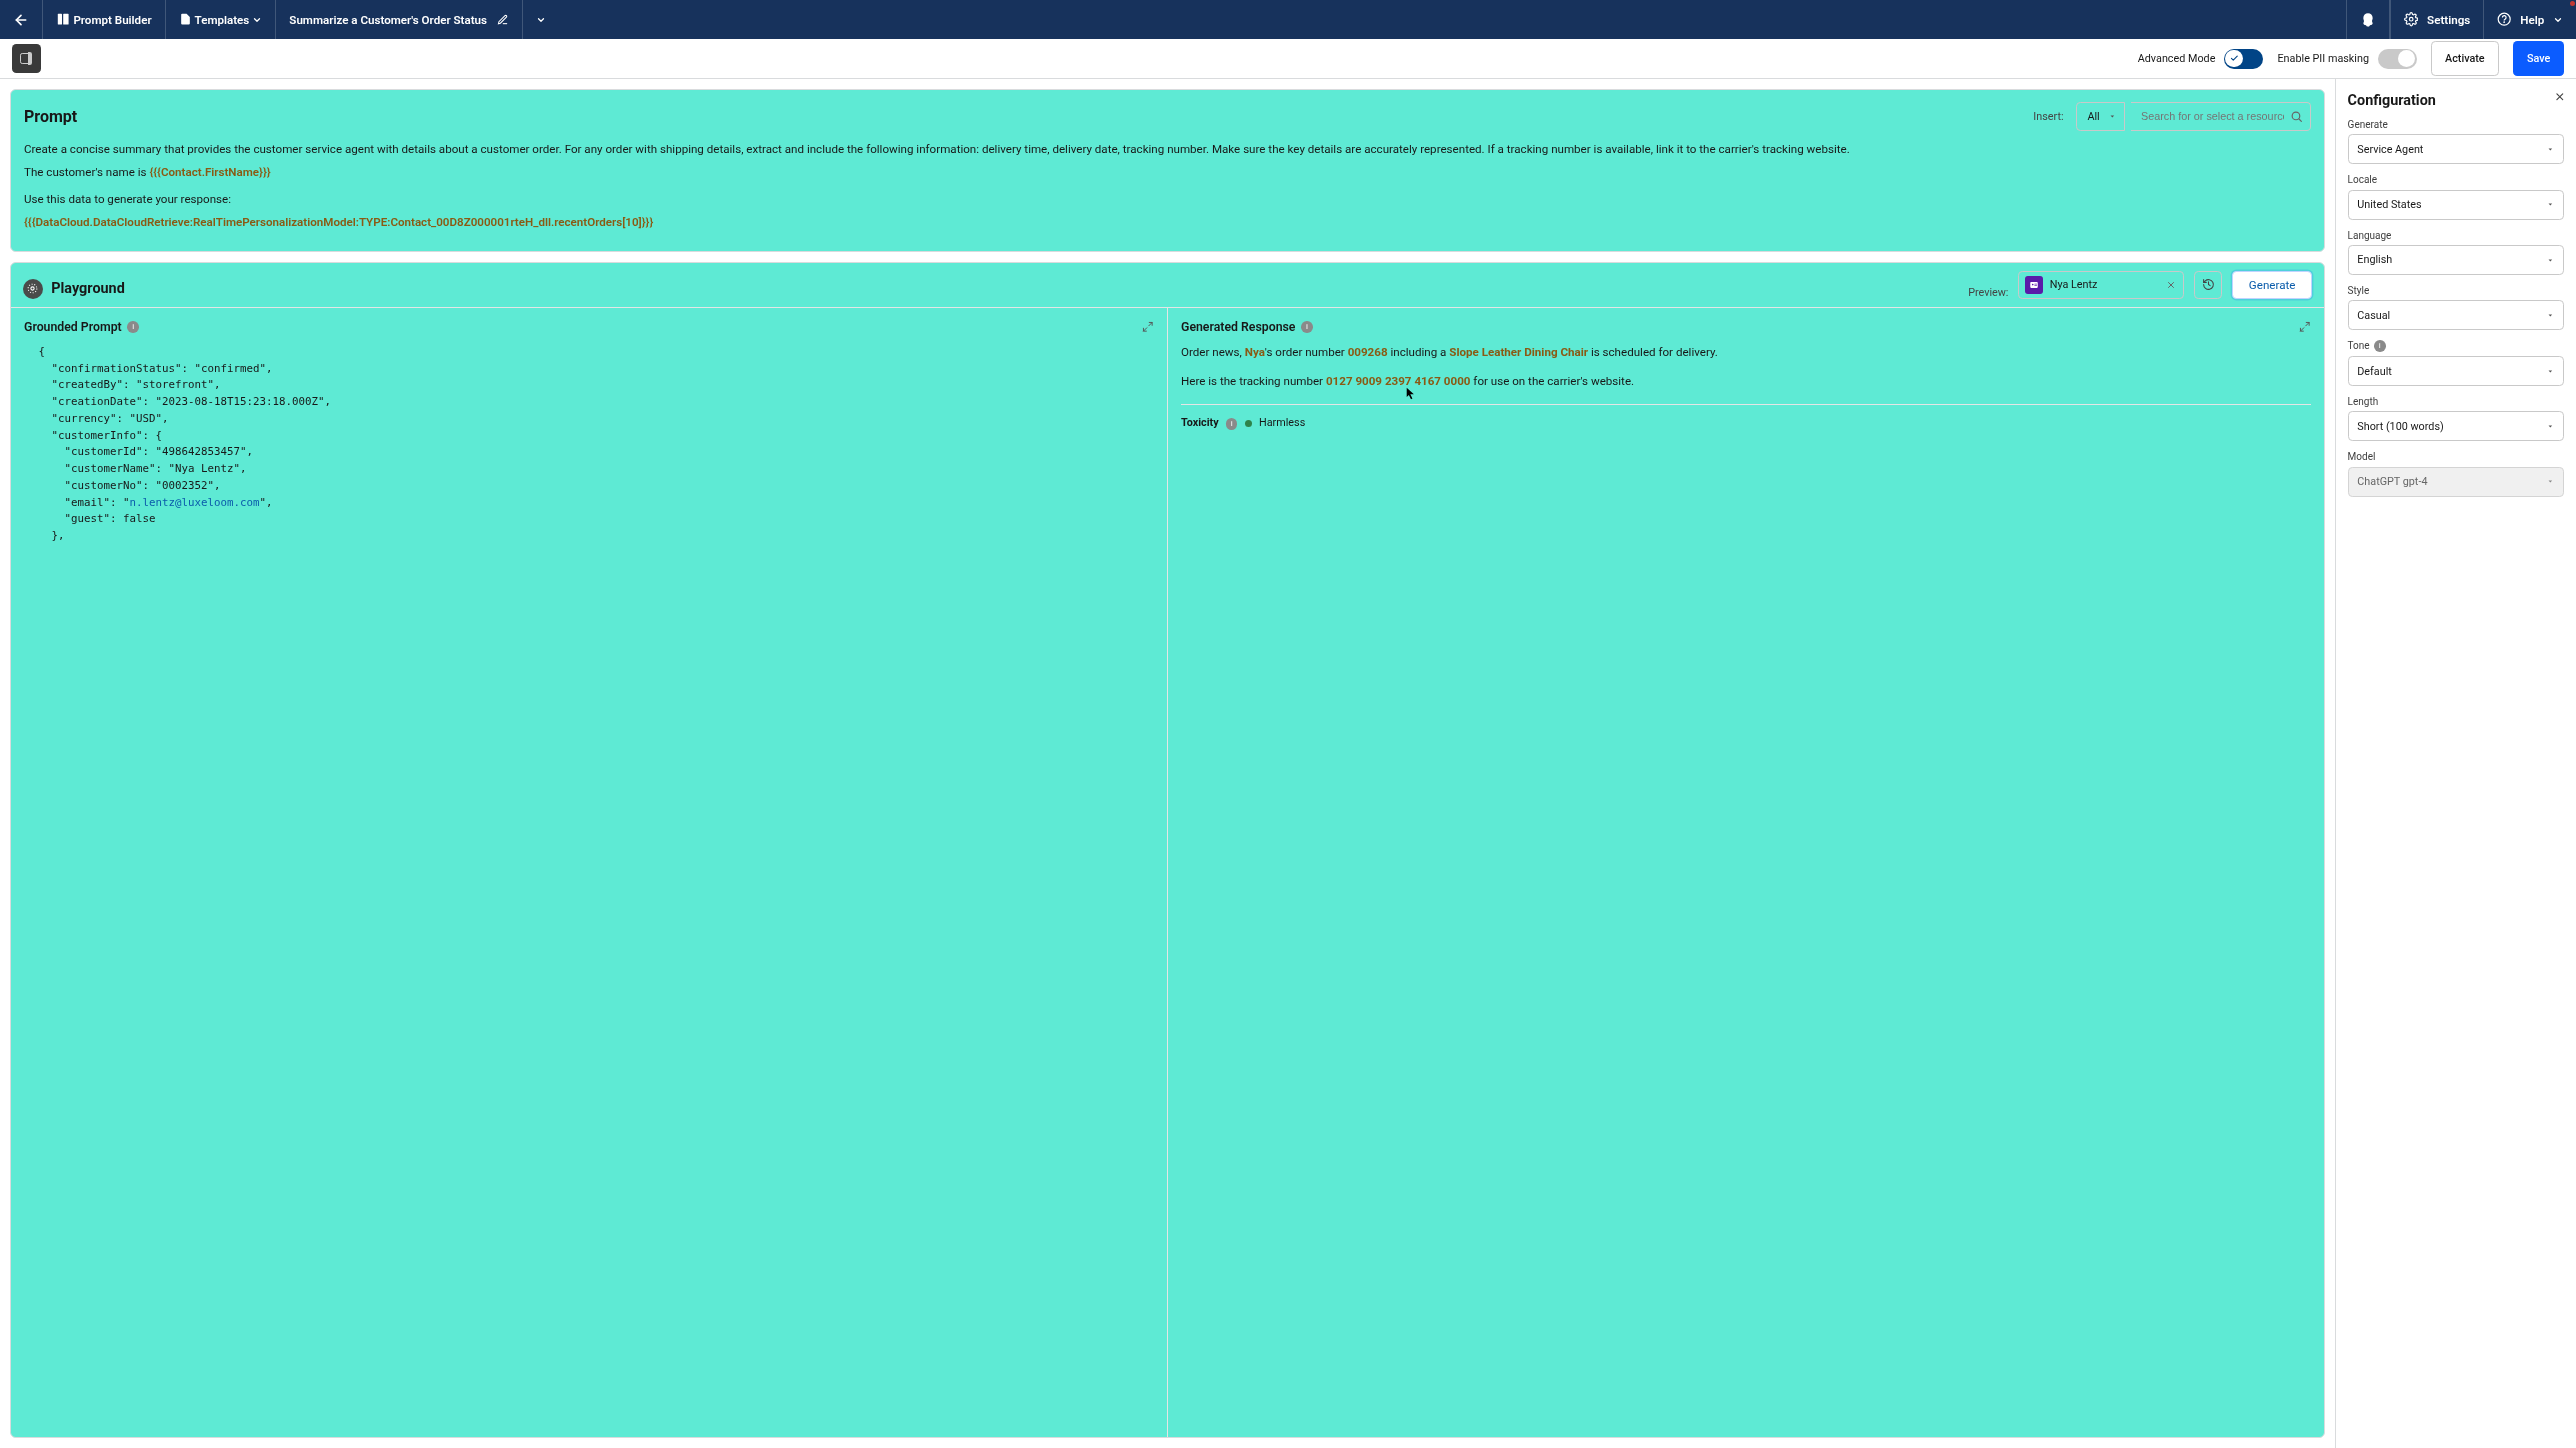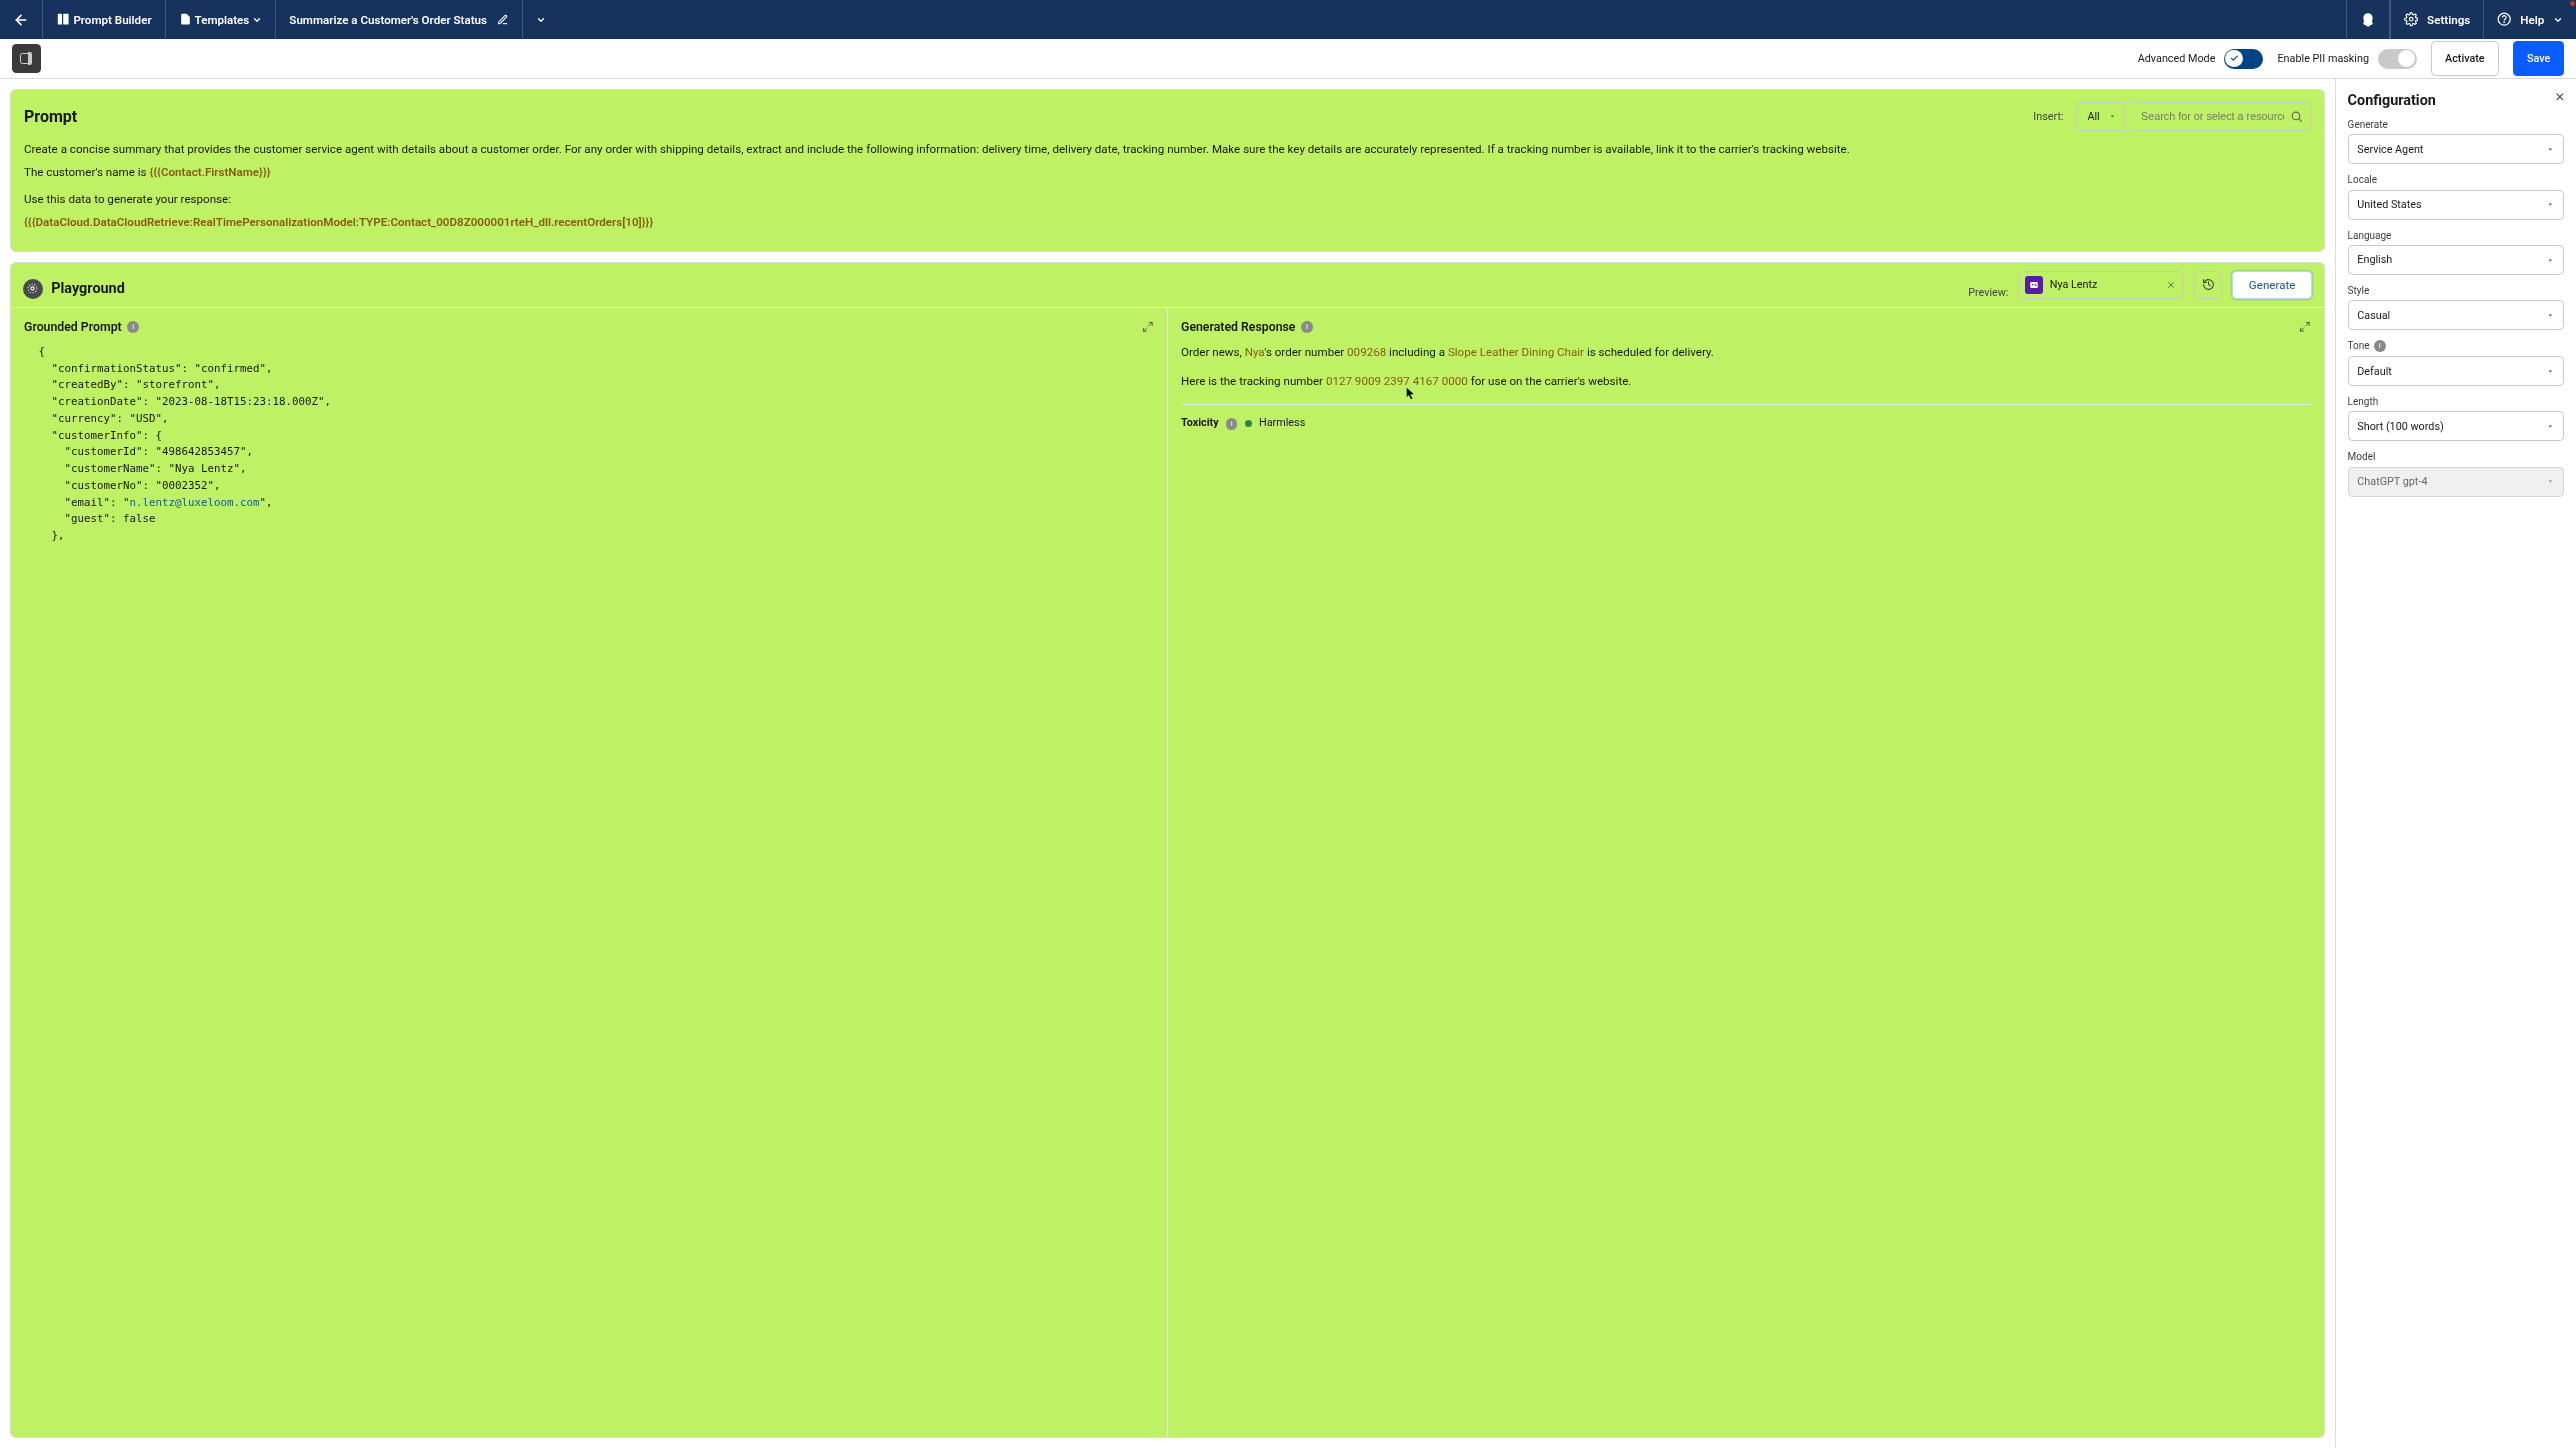--- a/index.html
+++ b/index.html
@@ -65,21 +65,21 @@
   .btn {
     height: 35px; padding: 0 13px; border-radius: 4.3px; font-size:10.8px; font-weight:500;
     display:flex; align-items:center; cursor:pointer; border:0.7px solid transparent;
   }
   .btn.secondary { background:#fff; border-color:#c9c9c9; color:#181818; }
   .btn.primary { background:#0b5cff; color:#fff; }
 
   .workspace { display:flex; height: calc(100% - 79px); }
   .main-col { flex:1; padding: 10px 10px 10px 10px; display:flex; flex-direction:column; gap:10px; overflow:hidden; }
   .panel {
-    border:0.7px solid #d9dbdd; border-radius: 5.8px; background:#bef264;
+    border:0.7px solid #d9dbdd; border-radius: 5.8px; background:#5eead4;
   }
 
   .prompt-panel { padding: 11.6px 13px 13px 13px; }
   .prompt-panel .p-header { display:flex; align-items:center; gap:10px; margin-bottom: 10px; }
   .prompt-panel .p-title { font-size: 16px; font-weight: 700; flex:1; }
   .insert-label { font-size:10.8px; color:#444; margin-right:2.9px;}
   .insert-select {
     height: 29px; border:0.7px solid #c9c9c9; border-radius:4.3px; display:flex; align-items:center;
     padding: 0 7.2px 0 10px; gap:8.7px; cursor:pointer; font-size:10.8px;
   }
@@ -134,21 +134,21 @@
   .expand-btn { cursor:pointer; color:#555; }
 
   .code {
     font-family: ui-monospace, SFMono-Regular, Menlo, Consolas, monospace;
     font-size: 10.8px; line-height: 1.55; color:#181818; white-space:pre;
     padding-left: 14.4px;
   }
   .code .link { color:#0b5cab; }
 
   .gen-resp { font-size:11.6px; line-height:1.55; }
-  .gen-resp .hl { color:#8a5a14; font-weight:400; }
+  .gen-resp .hl { color:#8a5a14; font-weight:700; }
   .gen-resp .sep { border:none; border-top:0.7px solid #e5e5e5; margin: 13px 0 10px; }
   .tox-line { display:flex; align-items:center; gap:7.2px; font-size:10.8px;}
   .tox-line .tlabel { font-weight:700; }
   .dot { width:7.2px; height:7.2px; border-radius:50%; background:#2e844a; }
 
   .sidebar {
     width: 241px; border-left:0.7px solid #d9dbdd; padding: 13px 11.6px; overflow:auto;
     position:relative;
   }
   .sidebar .s-title { font-size:14.4px; font-weight:700; margin-bottom: 10px;}

